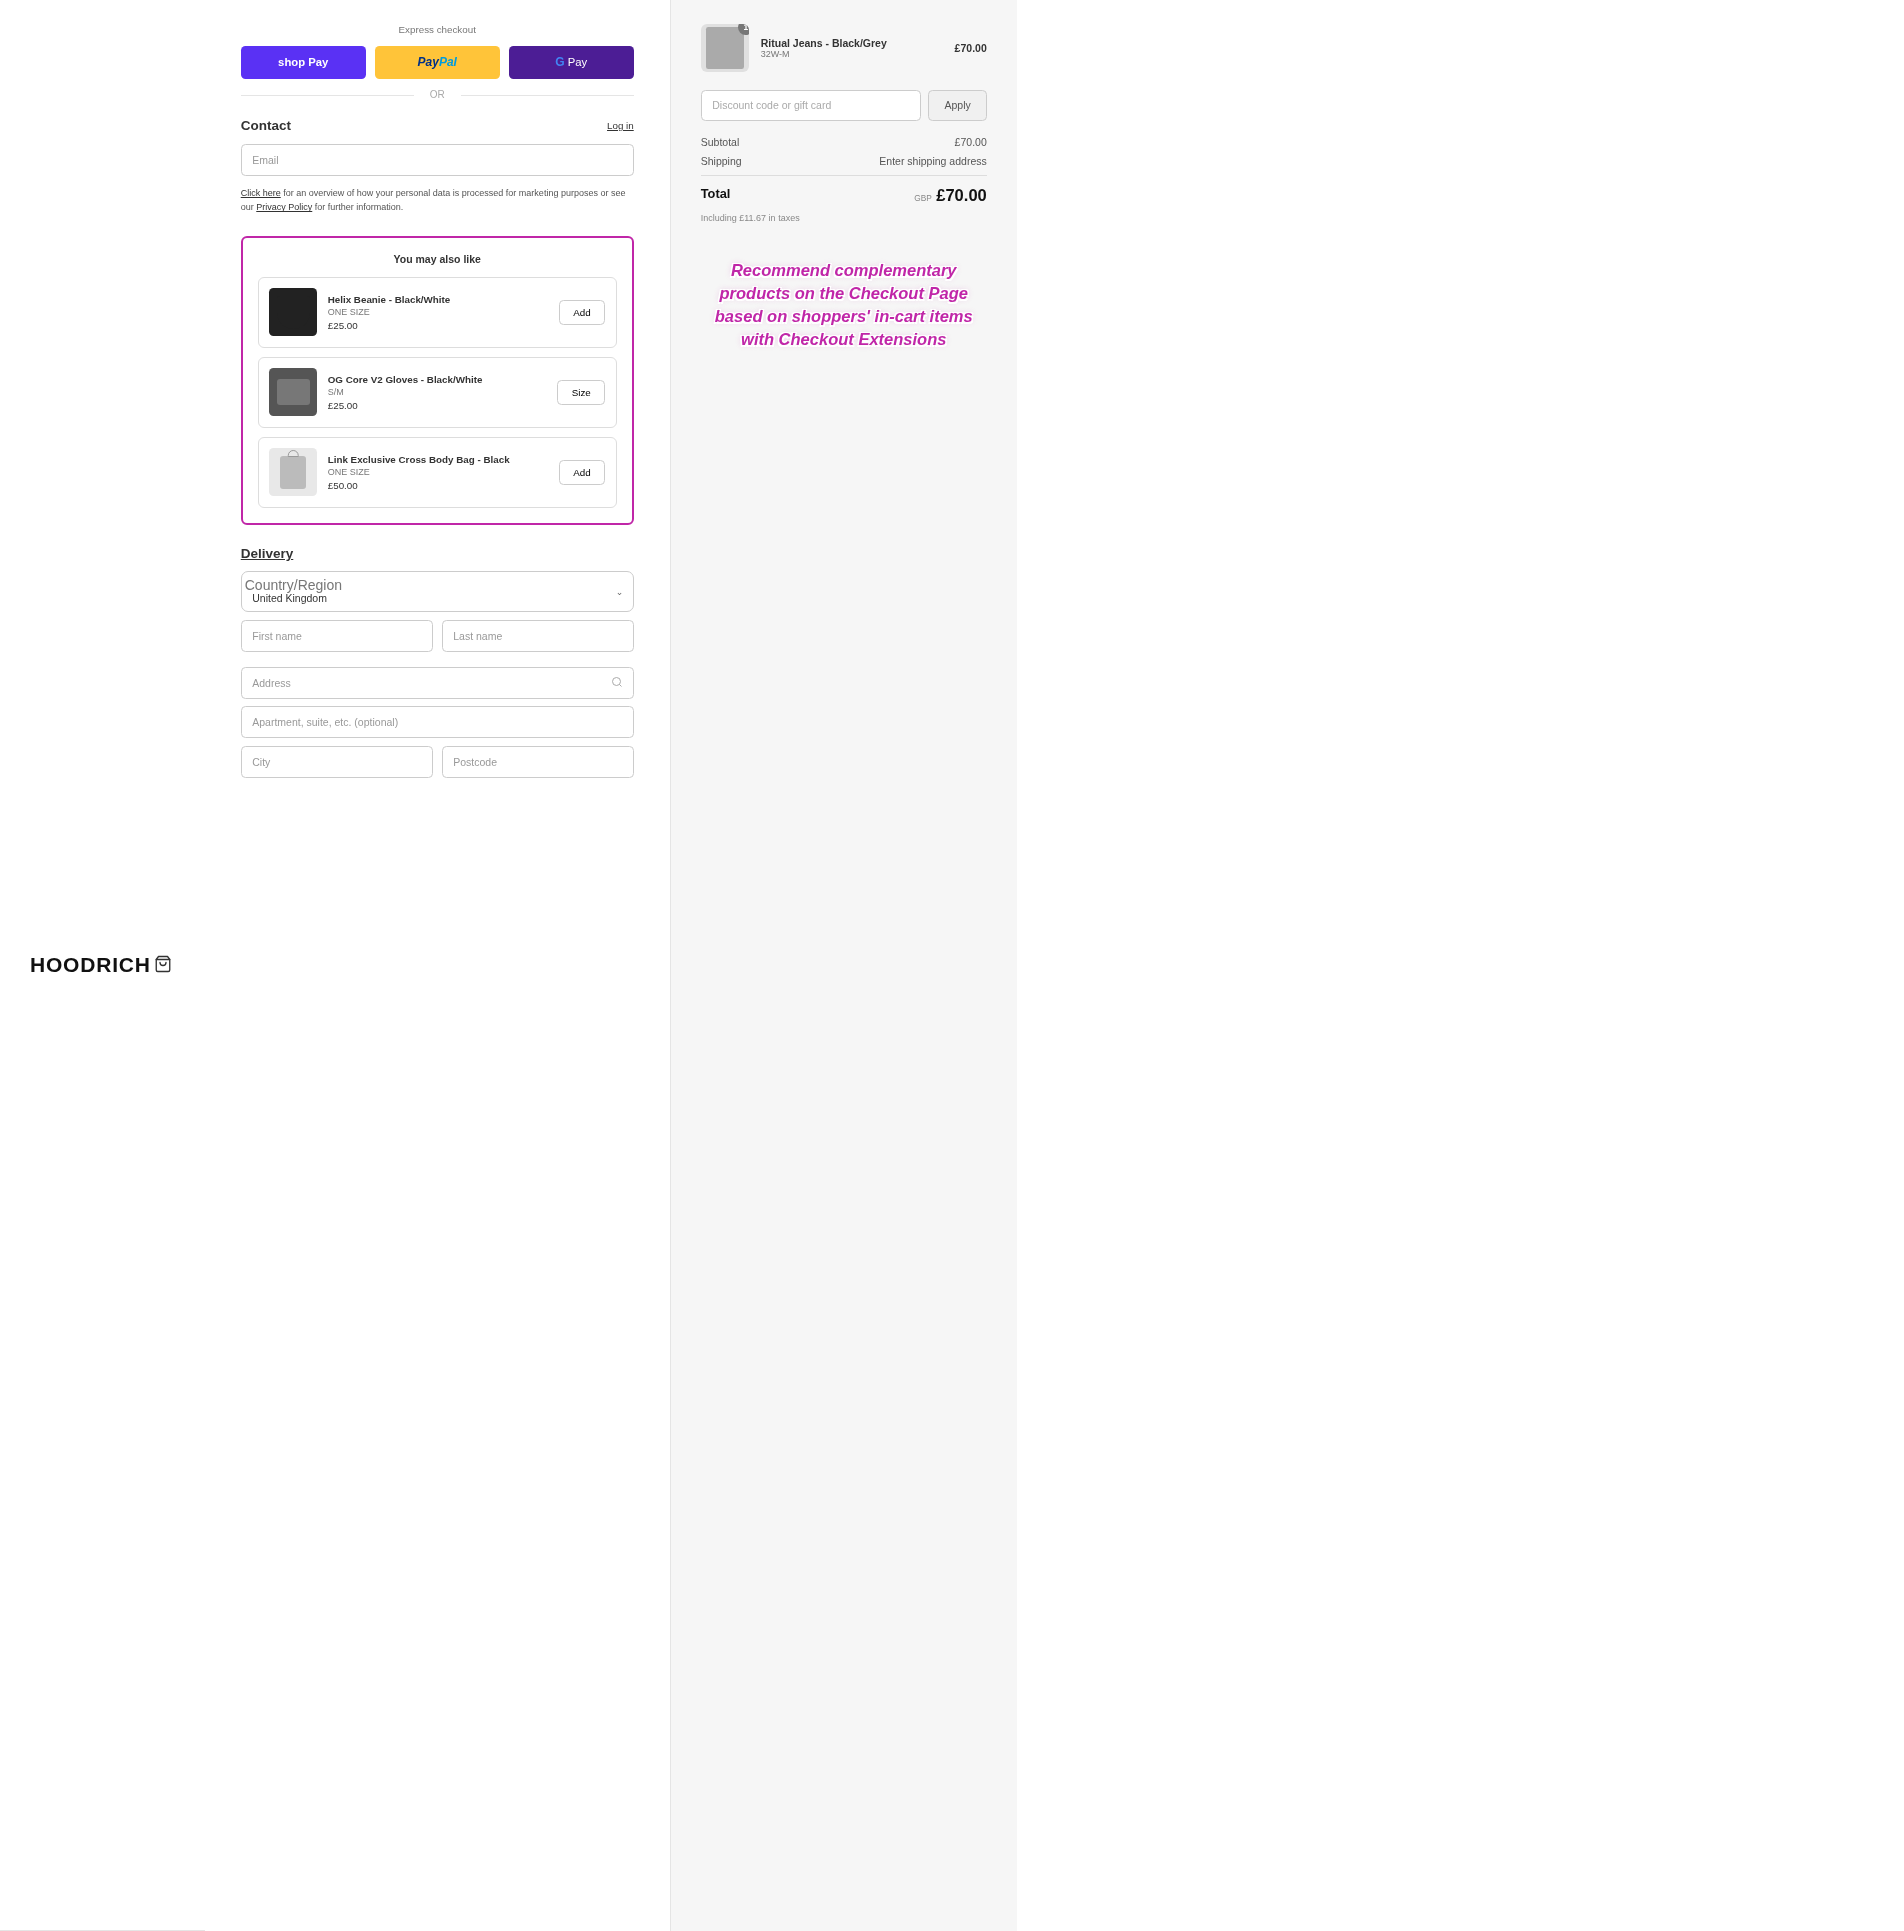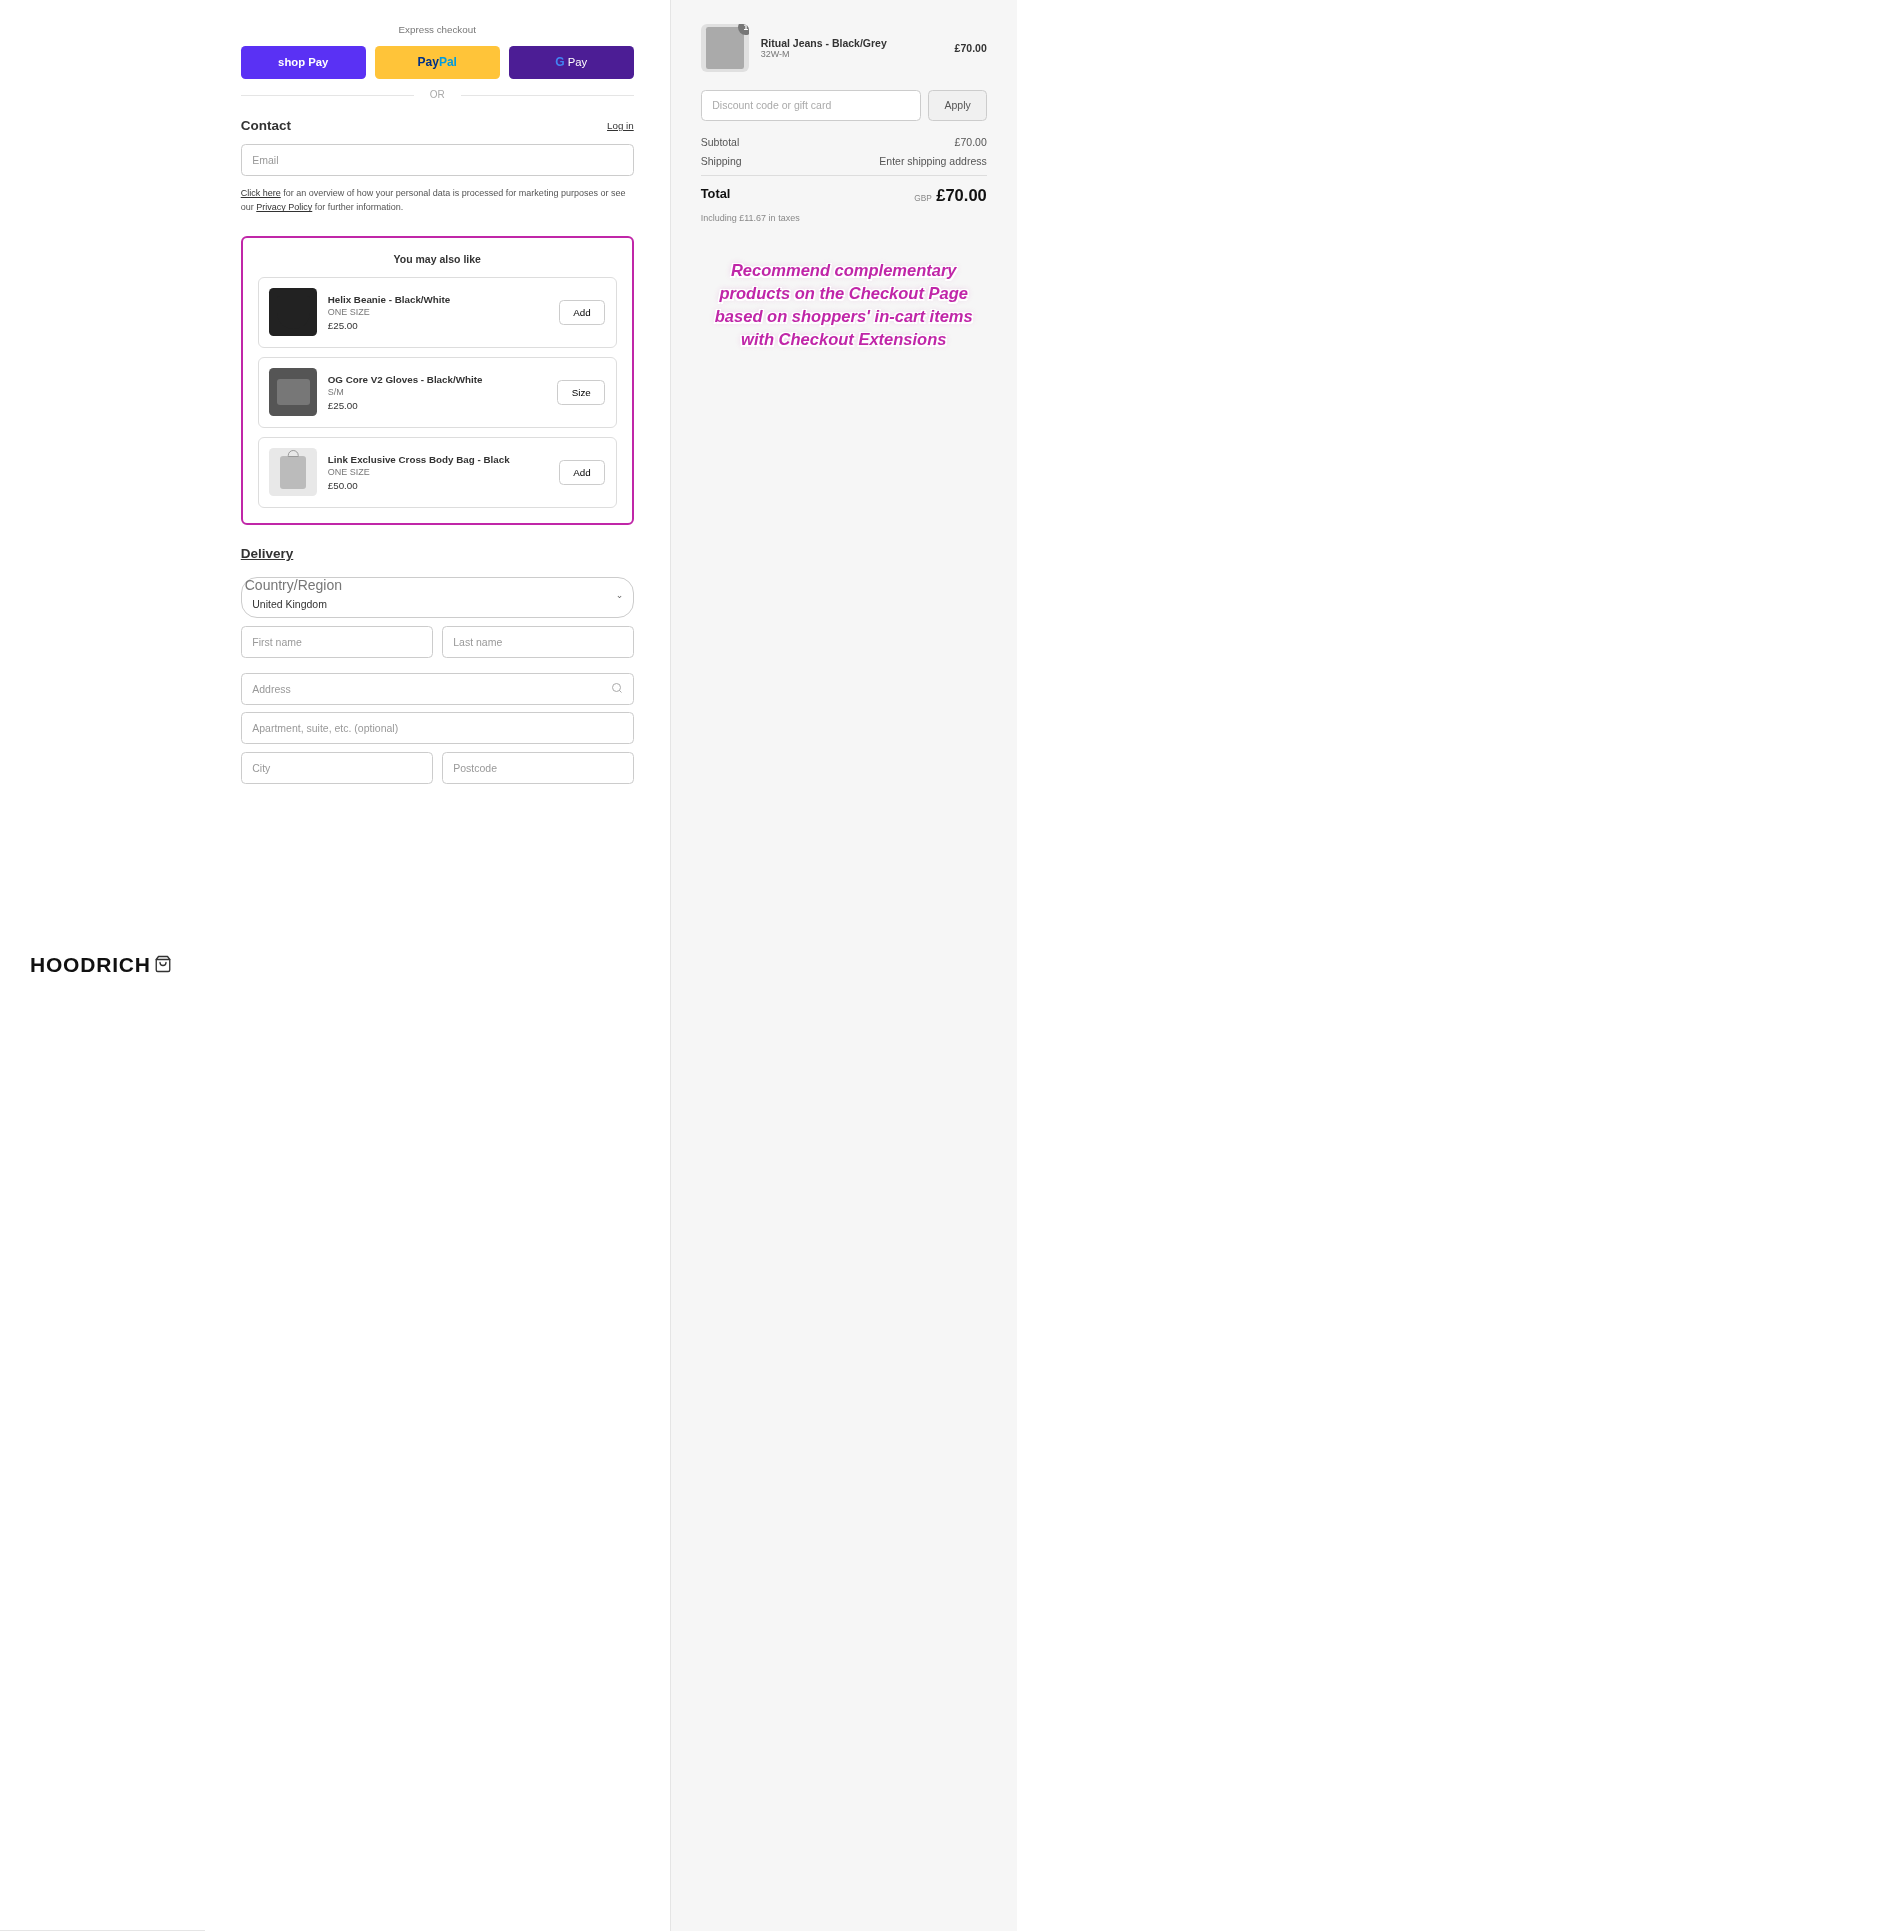--- a/index.html
+++ b/index.html
@@ -19,21 +19,21 @@
     
     .left-panel { flex: 1; padding: 24px 36px; max-width: 466px; border-right: 0.8px solid #e5e5e5; }
 
     
     .express-checkout-label { text-align: center; color: #777; font-size: 9.8px; margin-bottom: 10.5px; }
     .express-buttons { display: flex; gap: 9px; margin-bottom: 10.5px; }
     .express-btn { flex: 1; height: 33px; border-radius: 4.5px; border: none; cursor: pointer; font-size: 10.5px; font-weight: 700; display: flex; align-items: center; justify-content: center; }
     .shop-pay-btn { background: #5a31f4; color: #fff; }
     .shop-pay-btn .sp-text { color: #fff; font-weight: 600; font-size: 11.3px; }
     .paypal-btn { background: #ffc439; color: #003087; }
-    .paypal-btn .pp-text { font-weight: 900; font-size: 12px; }
+    .paypal-btn .pp-text { font-style: italic; font-weight: 900; font-size: 12px; }
     .gpay-btn { background: #4c1d95; color: #fff; }
     .gpay-btn .g-text { font-size: 11.3px; }
     .or-divider { text-align: center; color: #aaa; font-size: 10px; margin: 7.5px 0 18px; position: relative; }
     .or-divider::before, .or-divider::after { content: ''; position: absolute; top: 50%; width: 44%; height: 0.8px; background: #e5e5e5; }
     .or-divider::before { left: 0; }
     .or-divider::after { right: 0; }
 
     
     .section-header { display: flex; align-items: center; justify-content: space-between; margin-bottom: 10.5px; }
     .section-title { font-size: 13.5px; font-weight: 600; }
@@ -57,21 +57,21 @@
     .product-info { flex: 1; }
     .product-name { font-size: 9.8px; font-weight: 600; margin-bottom: 2.3px; }
     .product-size { font-size: 9px; color: #777; margin-bottom: 2.3px; }
     .product-price { font-size: 9.8px; font-weight: 500; }
     .product-action-btn { border: 0.8px solid #ccc; background: #fff; border-radius: 4.5px; padding: 6px 13.5px; font-size: 9.8px; cursor: pointer; font-weight: 500; white-space: nowrap; }
 
     
     .delivery-section { margin-top: 6px; text-decoration: underline; }
     .country-select-wrapper { position: relative; margin-bottom: 7.5px; }
     .country-select-label { font-size: 14px; color: #777; position: absolute; top: 6px; left: 4px; pointer-events: none; }
-    .country-select { width: 100%; border: 0.8px solid #ccc; border-radius: 16px; padding: 19.5px 30px 7.5px 10.5px; font-size: 10.5px; appearance: none; background: #fff; cursor: pointer; outline: none; color: #333; margin-top: 6px; }
+    .country-select { width: 100%; border: 0.8px solid #ccc; border-radius: 7px; padding: 19.5px 30px 7.5px 10.5px; font-size: 10.5px; appearance: none; background: #fff; cursor: pointer; outline: none; color: #333; }
     .select-chevron { position: absolute; right: 10.5px; top: 50%; transform: translateY(-50%); pointer-events: none; color: #666; font-size: 9px; }
     .form-row { display: flex; gap: 9px; margin-bottom: 7.5px; }
     .form-row .form-field { flex: 1; }
     .form-field { margin-bottom: 7.5px; }
     .address-wrapper { position: relative; }
     .address-search-icon { position: absolute; right: 10.5px; top: 50%; transform: translateY(-50%); color: #999; }
 
     
     .right-panel { width: 346px; background: #f6f6f6; padding: 24px 30px; }
 

